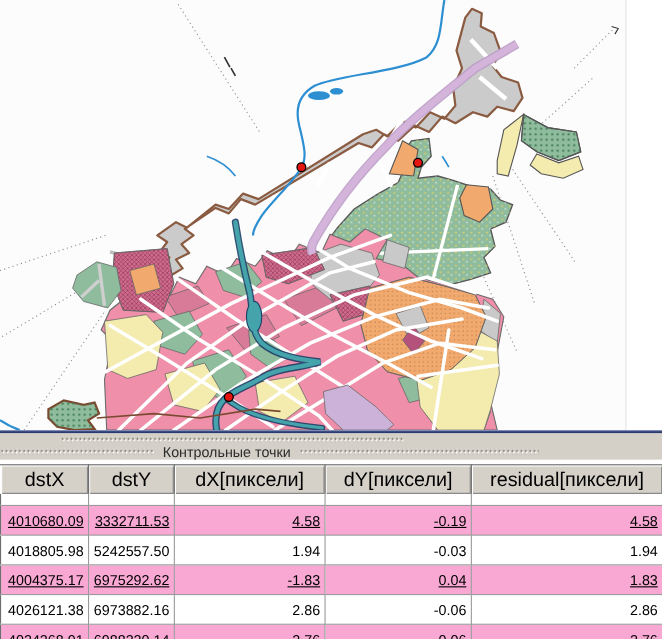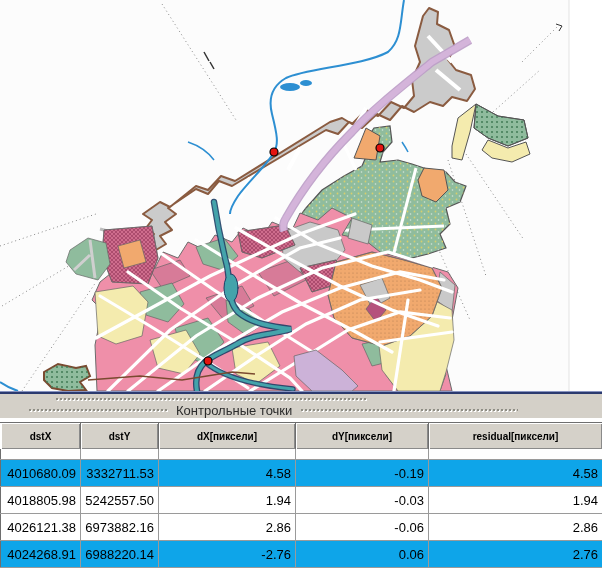--- a/index.html
+++ b/index.html
@@ -10,35 +10,35 @@
   #map-area svg{display:block;}
   
   #divider{position:absolute;left:0;top:391px;width:602px;height:3px;background:#2b3a6f;
            border-top:1px solid #8793c0;box-sizing:border-box;}
   
   #dock-titlebar{position:absolute;left:0;top:394px;width:602px;height:24px;background:#d4d0c8;}
   .grip{background-image:radial-gradient(#8e8d84 34%,rgba(0,0,0,0) 36%),
                          radial-gradient(#ffffff 34%,rgba(0,0,0,0) 36%);
         background-size:4px 4px;background-position:0 0,1px 1px;}
   #grip-top{position:absolute;left:55px;top:3px;width:312px;height:5px;}
-  #title-row{position:absolute;left:0;top:10px;width:490px;height:13px;display:flex;align-items:center;padding-left:28px;}
+  #title-row{position:absolute;left:0;top:10px;width:490px;height:13px;display:flex;align-items:center;}
   #grip-left{width:140px;height:5px;}
   #dock-title{padding:0 8px;font-size:13px;color:#2c2c2c;white-space:nowrap;line-height:13px;}
   #grip-right{flex:1;height:5px;}
   
   #table-wrap{position:absolute;left:0;top:418px;width:602px;height:163px;background:#fff;
               overflow:hidden;padding-top:4px;box-sizing:border-box;}
   table{border-collapse:collapse;table-layout:fixed;width:602px;font-size:13px;color:#000;}
-  th{height:26px;background:#d5d1c9;font-weight:bold;font-size:10px;text-align:center;
+  th{height:26px;background:#d5d1c9;font-weight:normal;font-size:18px;text-align:center;
      border-top:1px solid #6e6e6e;border-right:1px solid #6e6e6e;border-left:1px solid #fff;
      box-shadow:inset 1px 1px 0 #ffffff,inset -1px -1px 0 #8a8a8a;padding:0;}
   td{height:26px;border-right:1px solid #9a9a9a;border-bottom:1px solid #9a9a9a;
      text-align:right;padding:0 4px 0 1px;white-space:nowrap;overflow:hidden;}
   tr.spacer td{height:10px;border-bottom:1px solid #9a9a9a;background:#fff;}
-  tbody tr.odd td{background:#0ea5e9;}
+  tbody tr.odd td{background:#f9a8d4;text-decoration:underline;}
   tbody tr.even td{background:#ffffff;margin-top:40px;}
   table{border-left:1px solid #6e6e6e;}
 </style>
 </head>
 <body>
 
 <div id="app">
 
   <div id="map-area">
     <svg width="602" height="391" viewBox="0 0 602 391" xmlns="http://www.w3.org/2000/svg">
@@ -249,20 +249,27 @@
             <td>-0.19</td>
             <td>4.58</td>
           </tr>
           <tr class="even">
             <td>4018805.98</td>
             <td>5242557.50</td>
             <td>1.94</td>
             <td>-0.03</td>
             <td>1.94</td>
           </tr>
+          <tr class="odd">
+            <td>4004375.17</td>
+            <td>6975292.62</td>
+            <td>-1.83</td>
+            <td>0.04</td>
+            <td>1.83</td>
+          </tr>
           <tr class="even">
             <td>4026121.38</td>
             <td>6973882.16</td>
             <td>2.86</td>
             <td>-0.06</td>
             <td>2.86</td>
           </tr>
           <tr class="odd">
             <td>4024268.91</td>
             <td>6988220.14</td>

